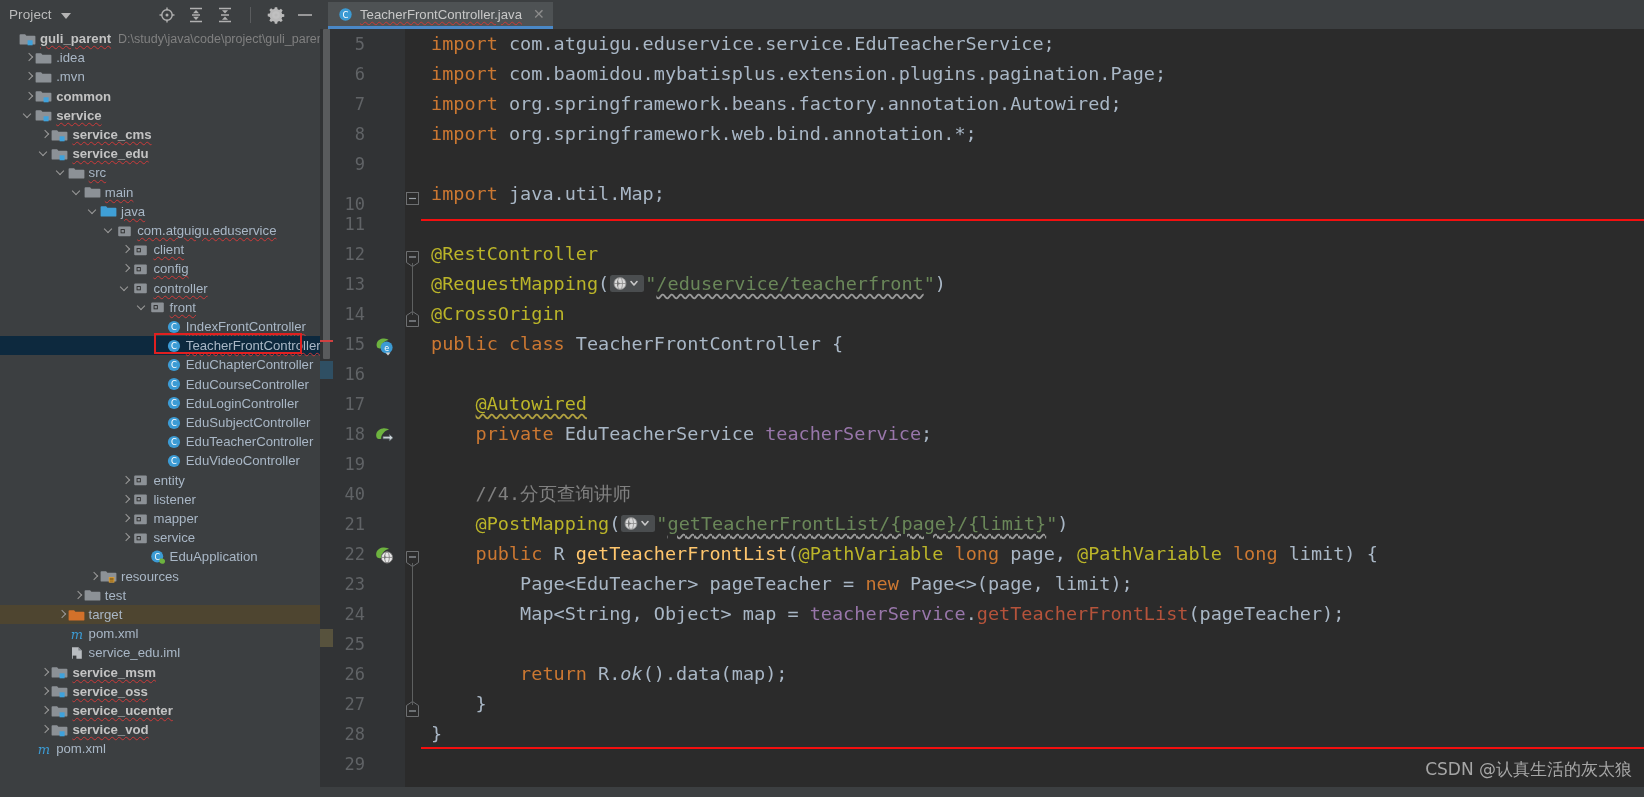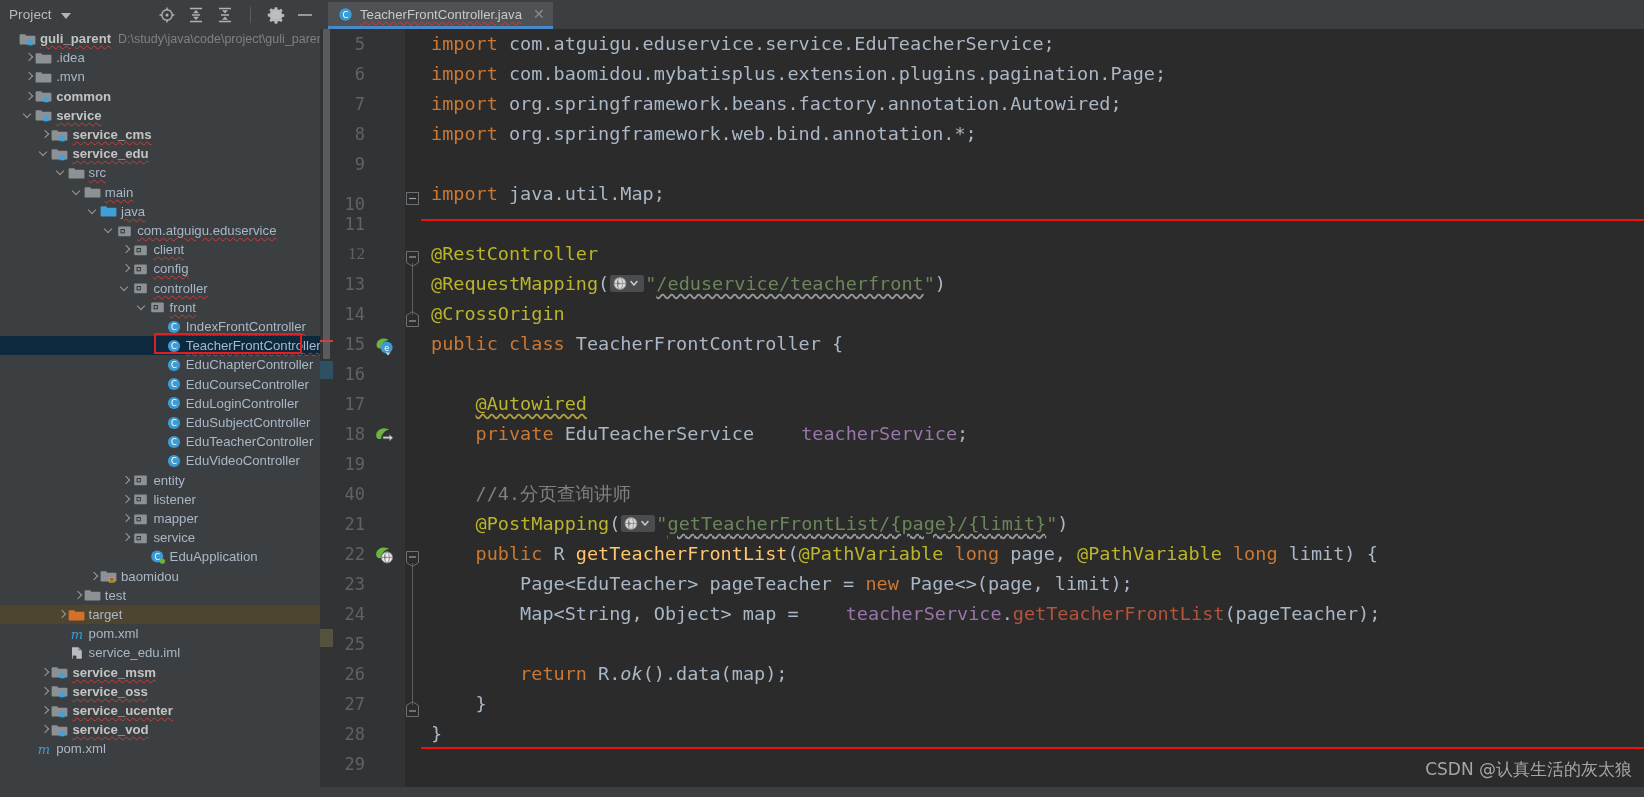--- a/index.html
+++ b/index.html
@@ -248,21 +248,21 @@
     line-height: 30px;
     white-space: pre;
     color: #a9b7c6;
   }
 
   
   .kw   { color: #cc7832; }
   .ann  { color: #bbb529; }
   .str  { color: #6a8759; }
   .cmt  { color: #808080; }
-  .fld  { color: #9876aa; margin-left: 36px; }
+  .fld  { color: #9876aa; }
   .mth  { color: #ffc66d; }
   .call { color: #b5533b; }
   .ital { font-style: italic; }
   .strlink {
     color: #6a8759;
     text-decoration: underline;
     text-decoration-color: #6a8759;
   }
   .wavy-gray {
     text-decoration: underline;
@@ -687,21 +687,21 @@
           <div class="twisty closed"></div>
           <span style="display: flex; align-items: center;">
             <svg class="ico" viewBox="0 0 18 16" width="18" height="16">
               <path d="M1.5 3.2h4.6l1.3 1.5h8.1c.5 0 .9.4.9.9v7.1c0 .5-.4.9-.9.9H1.5c-.5 0-.9-.4-.9-.9V4.1c0-.5.4-.9.9-.9z" fill="#8c9196"></path>
               <rect x="8.8" y="9" width="5.6" height="5.6" fill="#e0a33c"></rect>
               <line x1="9.6" y1="10.3" x2="13.6" y2="10.3" stroke="#6b4c12" stroke-width="0.8"></line>
               <line x1="9.6" y1="11.7" x2="13.6" y2="11.7" stroke="#6b4c12" stroke-width="0.8"></line>
               <line x1="9.6" y1="13.1" x2="13.6" y2="13.1" stroke="#6b4c12" stroke-width="0.8"></line>
             </svg>
           </span>
-          <span class="rlabel">baomidou</span>
+          <span class="rlabel">resources</span>
         </div>
         <div class="row" style="position: absolute; left: 0px; right: 0px; top: 556.8px;">
           <div style="width: 70.8px; flex: 0 0 70.8px;"></div>
           <div class="twisty closed"></div>
           <span style="display: flex; align-items: center;">
             <svg class="ico" viewBox="0 0 18 16" width="18" height="16">
               <path d="M1.5 3.2h4.6l1.3 1.5h8.1c.5 0 .9.4.9.9v7.1c0 .5-.4.9-.9.9H1.5c-.5 0-.9-.4-.9-.9V4.1c0-.5.4-.9.9-.9z" fill="#8c9196"></path>
             </svg>
           </span>
           <span class="rlabel">test</span>
@@ -822,21 +822,21 @@
       </div>
 
       <div class="gutter" id="gutter">
           <div class="lnum" style="top: 0px;">5</div>
           <div class="lnum" style="top: 30px;">6</div>
           <div class="lnum" style="top: 60px;">7</div>
           <div class="lnum" style="top: 90px;">8</div>
           <div class="lnum" style="top: 120px;">9</div>
           <div class="lnum" style="top: 160px;">10</div>
           <div class="lnum" style="top: 180px;">11</div>
-          <div class="lnum" style="top: 210px; font-family: Liberation Serif, serif;">12</div>
+          <div class="lnum" style="top: 210px;">12</div>
           <div class="lnum" style="top: 240px;">13</div>
           <div class="lnum" style="top: 270px;">14</div>
           <div class="lnum" style="top: 300px;">15</div>
           <div class="lnum" style="top: 330px;">16</div>
           <div class="lnum" style="top: 360px;">17</div>
           <div class="lnum" style="top: 390px;">18</div>
           <div class="lnum" style="top: 420px;">19</div>
           <div class="lnum" style="top: 450px;">40</div>
           <div class="lnum" style="top: 480px;">21</div>
           <div class="lnum" style="top: 510px;">22</div>

